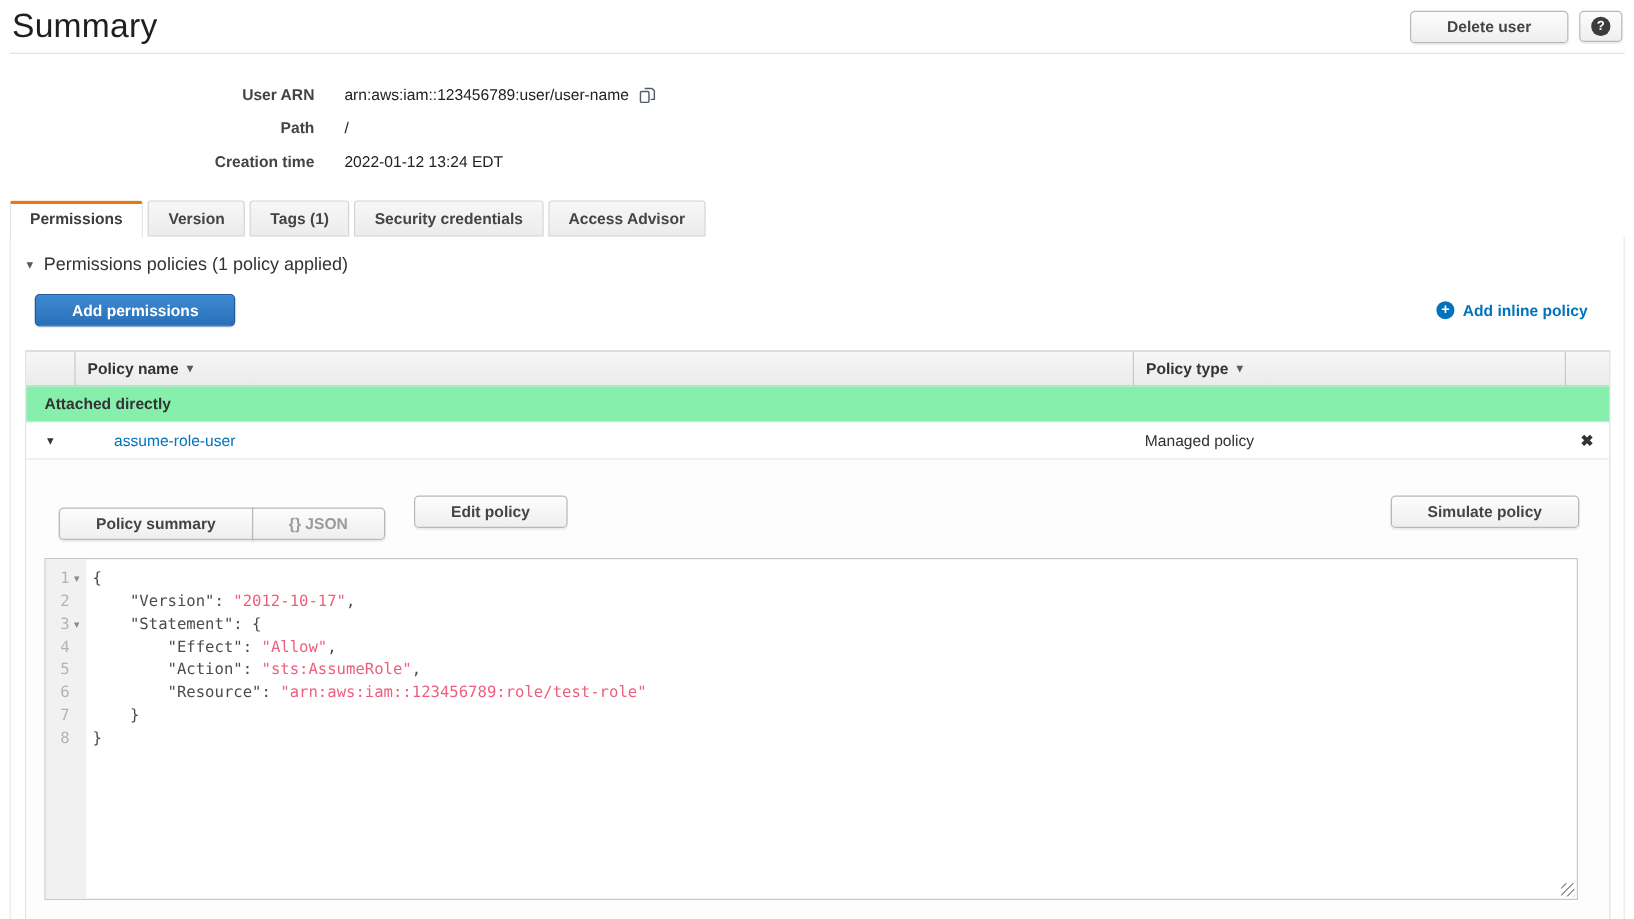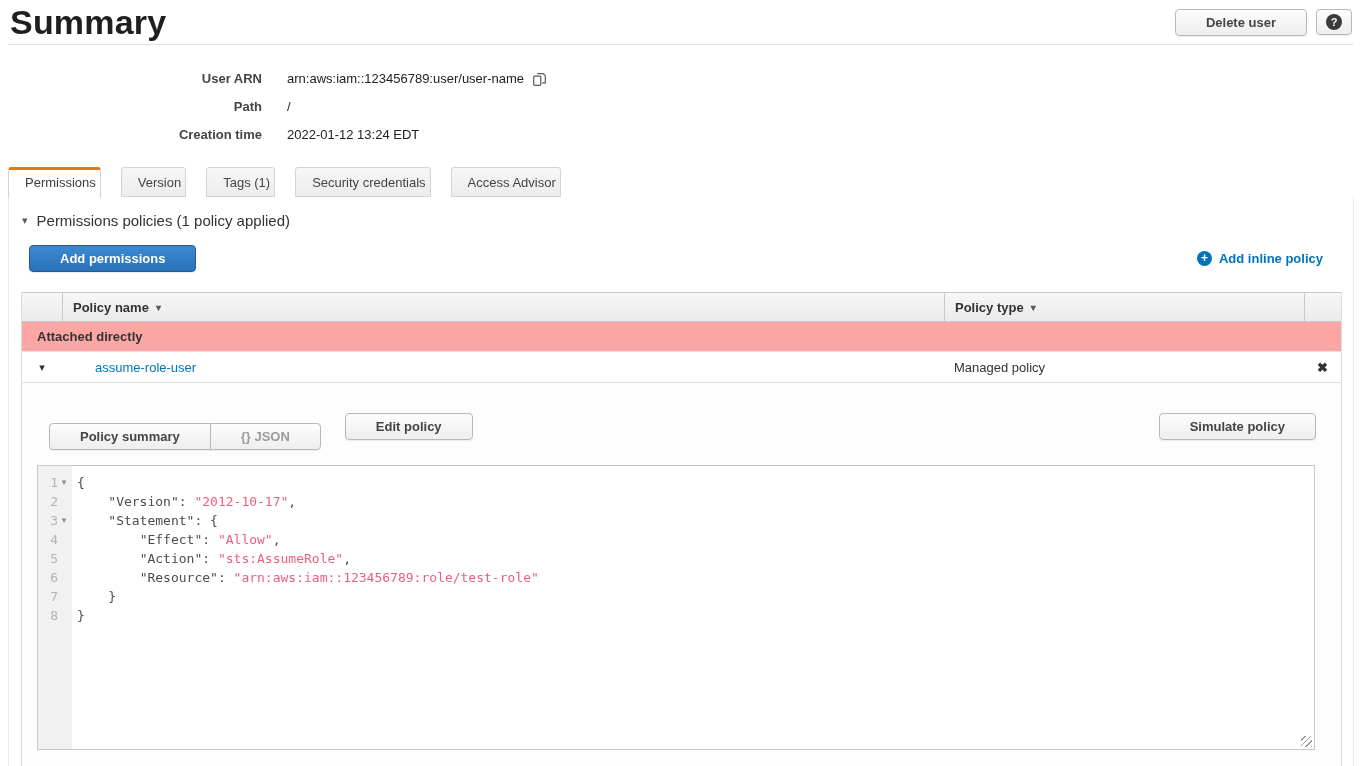--- a/index.html
+++ b/index.html
@@ -1,21 +1,21 @@
 <!DOCTYPE html>
 <html style="--accent-orange: #e47911; --link-blue: #0073bb; --string-pink: #ed5f7e;"><head>
 <meta charset="utf-8">
 <style>
   * { box-sizing: border-box; margin: 0; padding: 0; }
   html, body { width: 1362px; height: 766px; overflow: hidden; background: #fff;
     font-family: "Liberation Sans", sans-serif; font-size: 13px; color: #333; }
 
   
   .page-header { display: flex; align-items: center; height: 44px; padding: 0 10px; }
-  .page-title { font-size: 34px; font-weight: 700; color: #1f1f1f; letter-spacing: 0.2px; }
+  .page-title { font-size: 28px; font-weight: 400; color: #1f1f1f; letter-spacing: 0.2px; }
   .header-actions { margin-left: auto; display: flex; align-items: center; gap: 9px; }
   .btn { display: inline-flex; align-items: center; justify-content: center;
     border: 1px solid #b8b8b8; border-radius: 4px;
     background: linear-gradient(180deg, #fdfdfd, #eeeeee);
     box-shadow: 0 1px 1px rgba(0,0,0,.07);
     font-weight: bold; font-size: 13px; color: #444; padding: 5px 30px; cursor: pointer; white-space: nowrap; }
   .btn-help { padding: 4px 9px; }
   .help-glyph { display: inline-block; width: 16px; height: 16px; border-radius: 50%;
     background: #3b3b3b; color: #fff; font-size: 11px; font-weight: bold;
     text-align: center; line-height: 16px; }
@@ -25,22 +25,22 @@
   .details { padding: 20px 0 18px 12px; }
   .detail-row { display: flex; line-height: 28px; }
   .detail-label { width: 250px; text-align: right; font-weight: bold; color: #444; }
   .detail-value { margin-left: 25px; color: #222; display: flex; align-items: center; gap: 8px; }
   .copy-icon { display: inline-flex; cursor: pointer; }
 
   
   .tabs { display: flex; align-items: flex-end; padding-left: 8px; }
   .tab { border: 1px solid #d3d3d3; border-bottom: 1px solid #d3d3d3;
     background: linear-gradient(180deg, #f7f7f7, #ececec);
-    border-radius: 3px 3px 0 0; padding: 7px 4px 6px 16px; margin-right: 20px;
-    font-weight: normal; color: #444; cursor: pointer; white-space: nowrap; }
+    border-radius: 3px 3px 0 0; padding: 7px 16px 6px 16px; margin-right: 4px;
+    font-weight: bold; color: #444; cursor: pointer; white-space: nowrap; }
   .tab.active { background: #fff; border-top: 3px solid var(--accent-orange, #e47911);
     border-bottom: none; padding-top: 5px; padding-bottom: 8px; margin-bottom: -1px; color: #3d3d3d; }
 
   
   .tab-content { margin: 0 8px; border-left: 1px solid #e9e9e9; border-right: 1px solid #e9e9e9;
     height: 578px; background: #fff; }
 
   .section-header { display: flex; align-items: center; padding: 15px 0 0 13px;
     font-size: 15px; color: #333; }
   .caret { font-size: 11px; color: #545b64; margin-right: 9px; cursor: pointer; }
@@ -61,21 +61,21 @@
     border-top: 1px solid #c9c9c9; border-bottom: 1px solid #c9c9c9; }
   .th { display: flex; align-items: center; padding-left: 10px; font-weight: bold; color: #333; }
   .th + .th { border-left: 1px solid #c9c9c9; }
   .col-expand { width: 40px; flex: none; padding-left: 0; }
   .col-name { flex: 1; }
   .col-type { width: 360px; flex: none; }
   .col-actions { width: 37px; flex: none; padding-left: 0; }
   .sort-icon { font-size: 10px; color: #545b64; margin-left: 7px; cursor: pointer; }
 
   .group-row { height: 30px; display: flex; align-items: center; padding-left: 15px;
-    background: #fca5a5; font-weight: bold; color: #333; border-bottom: 1px solid #e3e3e3; }
+    background: #86efac; font-weight: bold; color: #333; border-bottom: 1px solid #e3e3e3; }
 
   .policy-row { display: flex; height: 31px; align-items: stretch; background: #fff;
     border-bottom: 1px solid #e0e0e0; }
   .td { display: flex; align-items: center; padding-left: 10px; }
   .expander { font-size: 11px; color: #333; cursor: pointer; justify-content: center; padding-left: 0; }
   .policy-link { color: var(--link-blue, #0073bb); cursor: pointer; padding-left: 33px; }
   .remove-icon { justify-content: center; padding-left: 0; font-size: 13px; font-weight: bold;
     color: #333; cursor: pointer; }
 
   

